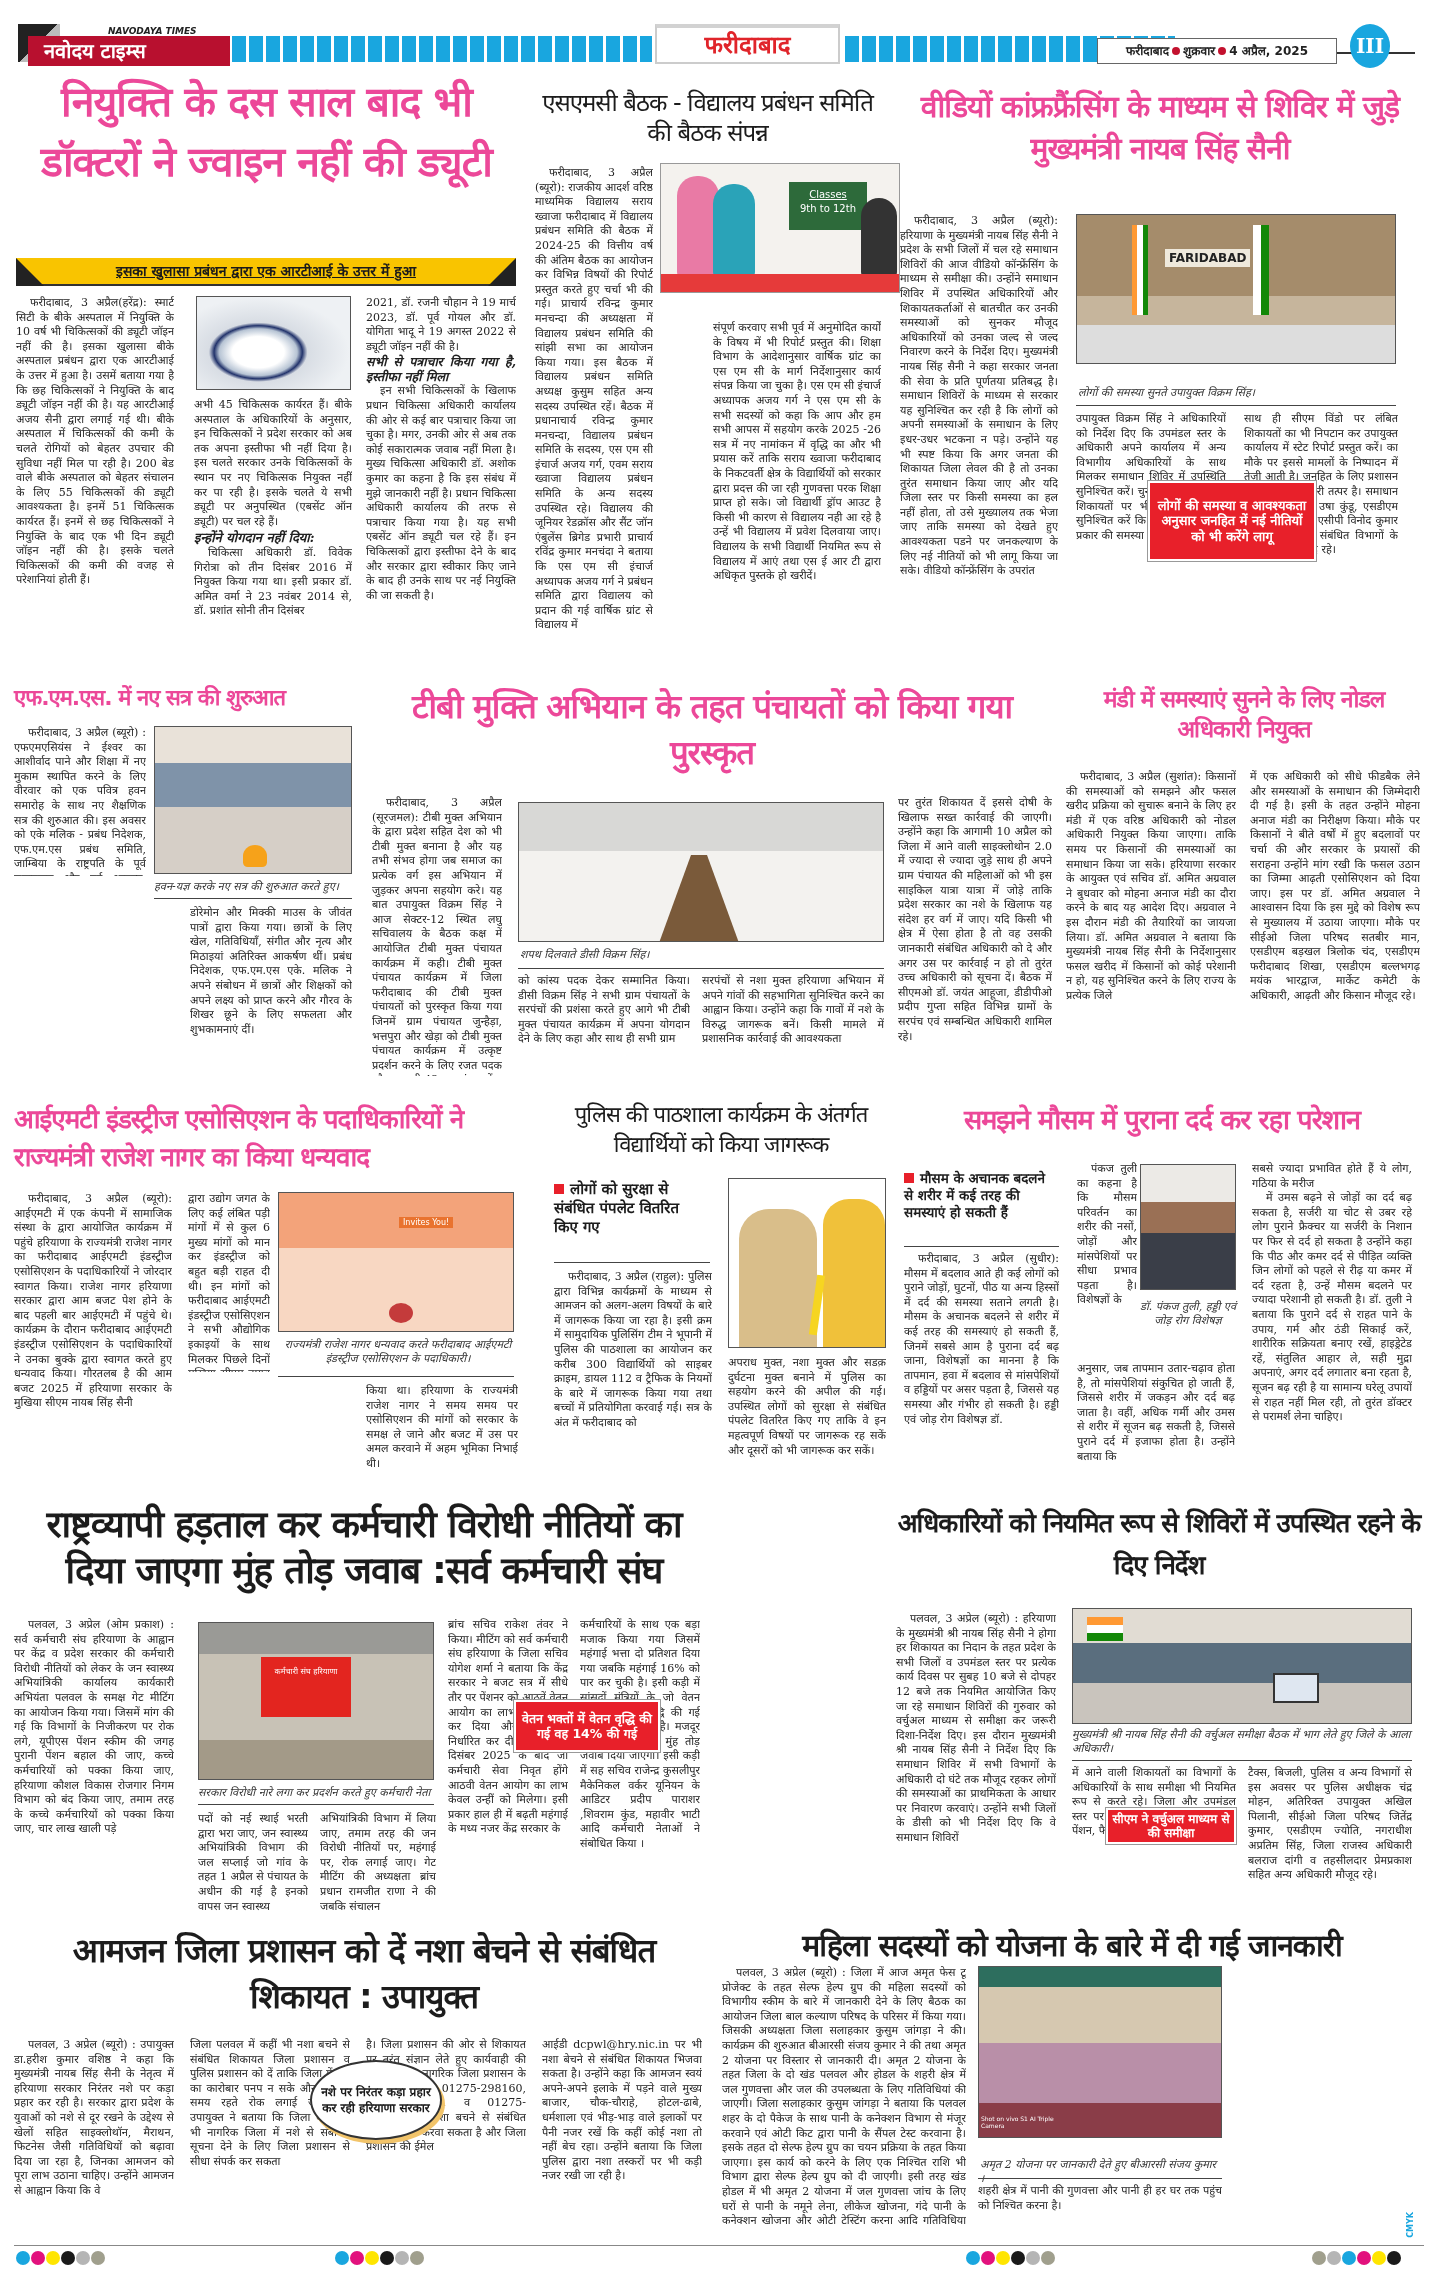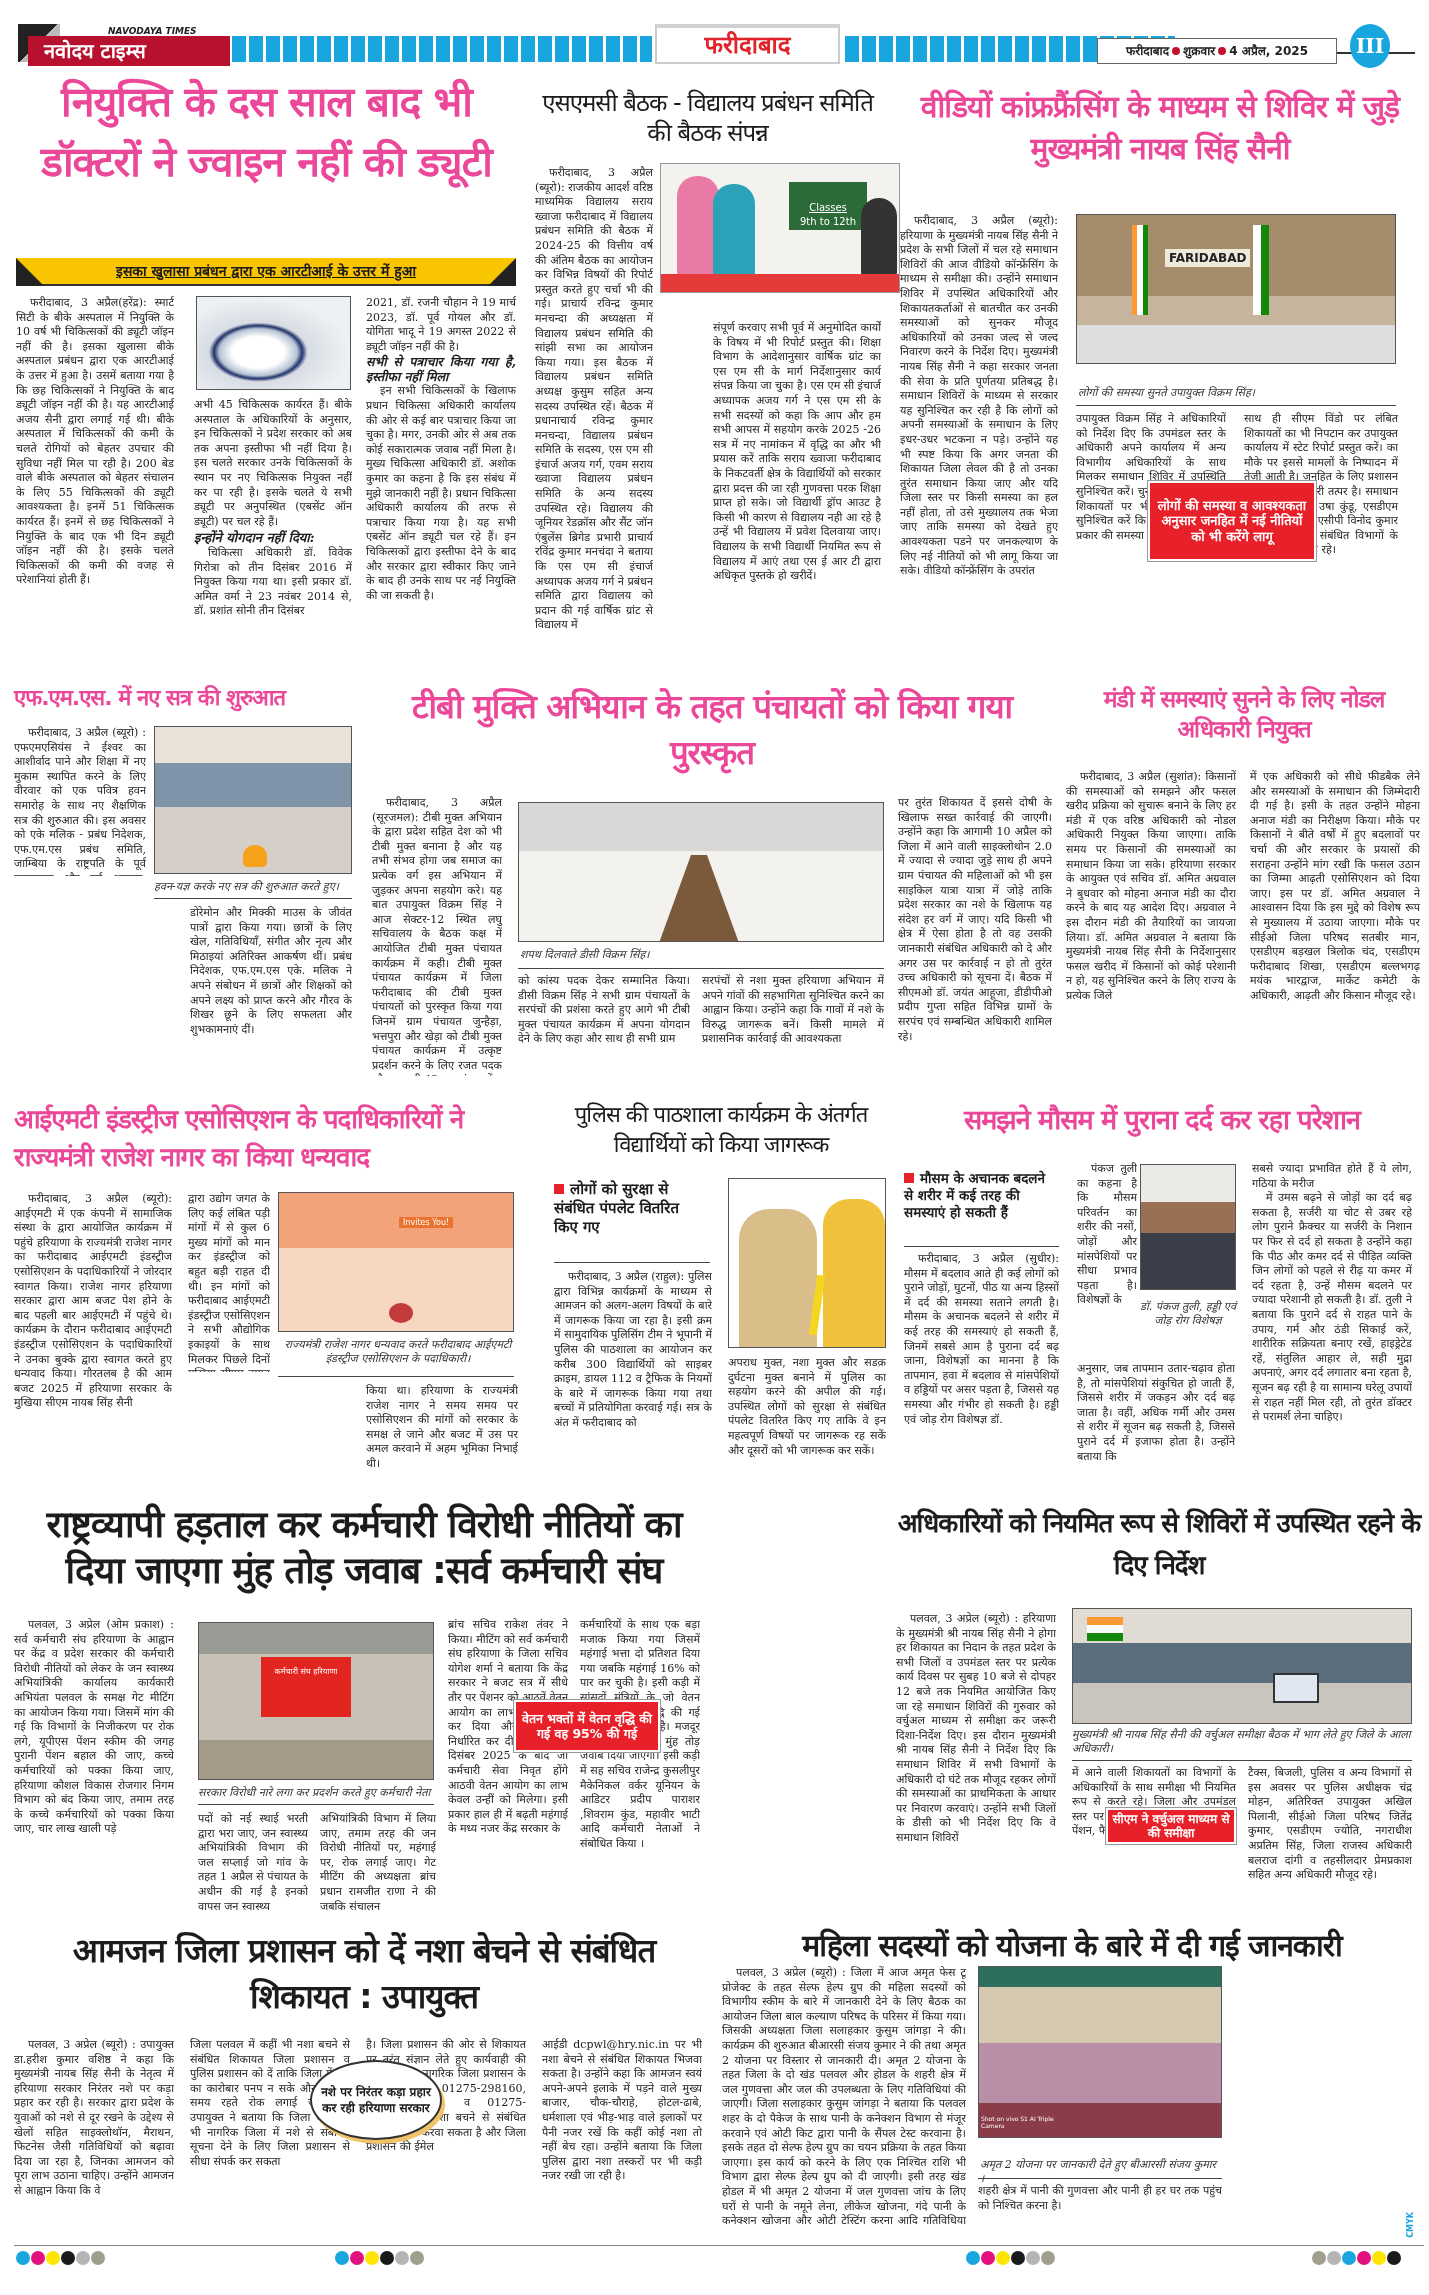--- a/index.html
+++ b/index.html
@@ -61,21 +61,21 @@
   <div class="abs body" style="left:352px;top:224px;width:150px;height:360px">
     <p style="text-indent:0">2021, डॉ. रजनी चौहान ने 19 मार्च 2023, डॉ. पूर्व गोयल और डॉ. योगिता भादू ने 19 अगस्त 2022 से ड्यूटी जॉइन नहीं की है।</p>
     <div style="font-weight:bold;font-style:italic;font-size:12.5px;line-height:15px">सभी से पत्राचार किया गया है, इस्तीफा नहीं मिला</div>
     <p>इन सभी चिकित्सकों के खिलाफ प्रधान चिकित्सा अधिकारी कार्यालय की ओर से कई बार पत्राचार किया जा चुका है। मगर, उनकी ओर से अब तक कोई सकारात्मक जवाब नहीं मिला है। मुख्य चिकित्सा अधिकारी डॉ. अशोक कुमार का कहना है कि इस संबंध में मुझे जानकारी नहीं है। प्रधान चिकित्सा अधिकारी कार्यालय की तरफ से पत्राचार किया गया है। यह सभी एबसेंट ऑन ड्यूटी चल रहे हैं। इन चिकित्सकों द्वारा इस्तीफा देने के बाद और सरकार द्वारा स्वीकार किए जाने के बाद ही उनके साथ पर नई नियुक्ति की जा सकती है।</p>
   </div>
 </div>
 
 <div class="abs" style="left:535px;top:88px;width:345px;height:590px">
   <h2 class="abs hl-light" style="left:0;top:0;width:345px;font-size:24px;line-height:30px;text-align:center">एसएमसी बैठक - विद्यालय प्रबंधन समिति की बैठक संपन्न</h2>
   <div class="abs photo" style="left:125px;top:75px;width:240px;height:130px;background:#f4f2ee;border:1px solid #999">
-    <div class="abs" style="left:128px;top:18px;width:78px;height:48px;background:#2d6a3a;color:#fff;font-family:'DejaVu Sans',sans-serif;font-size:10px;text-align:center;line-height:14px;padding-top:19px">
+    <div class="abs" style="left:128px;top:18px;width:78px;height:48px;background:#2d6a3a;color:#fff;font-family:'DejaVu Sans',sans-serif;font-size:10px;text-align:center;line-height:14px;padding-top:6px">
       <div style="text-decoration:underline">Classes</div>
       <div>9th to 12th</div>
     </div>
     <div class="abs" style="left:16px;top:12px;width:42px;height:100px;background:#e97aa5;border-radius:20px 20px 4px 4px"></div>
     <div class="abs" style="left:52px;top:20px;width:42px;height:92px;background:#2aa3b8;border-radius:20px 20px 4px 4px"></div>
     <div class="abs" style="left:200px;top:34px;width:36px;height:78px;background:#333;border-radius:18px 18px 4px 4px"></div>
     <div class="abs" style="left:0;bottom:0;width:100%;height:18px;background:#e63a3a"></div>
   </div>
   <div class="abs body" style="left:0;top:78px;width:118px;height:500px">
       <p>फरीदाबाद, 3 अप्रैल (ब्यूरो): राजकीय आदर्श वरिष्ठ माध्यमिक विद्यालय सराय ख्वाजा फरीदाबाद में विद्यालय प्रबंधन समिति की बैठक में 2024-25 की वित्तीय वर्ष की अंतिम बैठक का आयोजन कर विभिन्न विषयों की रिपोर्ट प्रस्तुत करते हुए चर्चा भी की गई। प्राचार्य रविन्द्र कुमार मनचन्दा की अध्यक्षता में विद्यालय प्रबंधन समिति की सांझी सभा का आयोजन किया गया। इस बैठक में विद्यालय प्रबंधन समिति अध्यक्ष कुसुम सहित अन्य सदस्य उपस्थित रहें। बैठक में प्रधानाचार्य रविन्द्र कुमार मनचन्दा, विद्यालय प्रबंधन समिति के सदस्य, एस एम सी इंचार्ज अजय गर्ग, एवम सराय ख्वाजा विद्यालय प्रबंधन समिति के अन्य सदस्य उपस्थित रहे। विद्यालय की जूनियर रेडक्रॉस और सैंट जॉन एंबुलेंस ब्रिगेड प्रभारी प्राचार्य रविंद्र कुमार मनचंदा ने बताया कि एस एम सी इंचार्ज अध्यापक अजय गर्ग ने प्रबंधन समिति द्वारा विद्यालय को प्रदान की गई वार्षिक ग्रांट से विद्यालय में</p>
@@ -231,21 +231,21 @@
     </div>
   <div class="abs body" style="left:306px;top:312px;width:116px;height:100px">
       <p style="text-indent:0">अभियांत्रिकी विभाग में लिया जाए, तमाम तरह की जन विरोधी नीतियों पर, महंगाई पर, रोक लगाई जाए। गेट मीटिंग की अध्यक्षता ब्रांच प्रधान रामजीत राणा ने की जबकि संचालन</p>
     </div>
   <div class="abs body" style="left:434px;top:118px;width:120px;height:290px">
       <p style="text-indent:0">ब्रांच सचिव राकेश तंवर ने किया। मीटिंग को सर्व कर्मचारी संघ हरियाणा के जिला सचिव योगेश शर्मा ने बताया कि केंद्र सरकार ने बजट सत्र में सीधे तौर पर पेंशनर को आठवें वेतन आयोग का लाभ देने से मना कर दिया और तिथि भी निर्धारित कर दी गई की 31 दिसंबर 2025 के बाद जो कर्मचारी सेवा निवृत होंगे आठवी वेतन आयोग का लाभ केवल उन्हीं को मिलेगा। इसी प्रकार हाल ही में बढ़ती महंगाई के मध्य नजर केंद्र सरकार के</p>
     </div>
   <div class="abs body" style="left:566px;top:118px;width:120px;height:290px">
       <p style="text-indent:0">कर्मचारियों के साथ एक बड़ा मजाक किया गया जिसमें महंगाई भत्ता दो प्रतिशत दिया गया जबकि महंगाई 16% को पार कर चुकी है। इसी कड़ी में सांसदों मंत्रियों के जो वेतन भक्तों में वेतन वृद्धि की गई वह 24% की गई है। मजदूर विरोधी नीतियों का मुंह तोड़ जवाब दिया जाएगा। इसी कड़ी में सह सचिव राजेन्द्र कुसलीपुर मैकेनिकल वर्कर यूनियन के आडिटर प्रदीप पाराशर ,शिवराम कुंड, महावीर भाटी आदि कर्मचारी नेताओं ने संबोधित किया ।</p>
     </div>
-  <div class="abs callout" style="left:500px;top:200px;width:146px;height:52px;font-size:12.5px">वेतन भक्तों में वेतन वृद्धि की गई वह 95% की गई</div>
+  <div class="abs callout" style="left:500px;top:200px;width:146px;height:52px;font-size:12.5px">वेतन भक्तों में वेतन वृद्धि की गई वह 14% की गई</div>
 </div>
 
 <div class="abs" style="left:896px;top:1500px;width:526px;height:420px">
   <h2 class="abs hl-light" style="left:0;top:2px;width:526px;font-size:26px;line-height:42px;text-align:center;font-weight:bold">अधिकारियों को नियमित रूप से शिविरों में उपस्थित रहने के दिए निर्देश</h2>
   <div class="abs body" style="left:0;top:112px;width:160px;height:296px">
       <p>पलवल, 3 अप्रेल (ब्यूरो) : हरियाणा के मुख्यमंत्री श्री नायब सिंह सैनी ने होगा हर शिकायत का निदान के तहत प्रदेश के सभी जिलों व उपमंडल स्तर पर प्रत्येक कार्य दिवस पर सुबह 10 बजे से दोपहर 12 बजे तक नियमित आयोजित किए जा रहे समाधान शिविरों की गुरुवार को वर्चुअल माध्यम से समीक्षा कर जरूरी दिशा-निर्देश दिए। इस दौरान मुख्यमंत्री श्री नायब सिंह सैनी ने निर्देश दिए कि समाधान शिविर में सभी विभागों के अधिकारी दो घंटे तक मौजूद रहकर लोगों की समस्याओं का प्राथमिकता के आधार पर निवारण करवाएं। उन्होंने सभी जिलों के डीसी को भी निर्देश दिए कि वे समाधान शिविरों</p>
     </div>
   <div class="abs photo" style="left:176px;top:108px;width:340px;height:116px;background:linear-gradient(180deg,#e1dcd3 0 30%,#5a6e7e 30% 65%,#c9c4bd 65% 100%)">
     <div class="abs" style="left:14px;top:8px;width:36px;height:24px;background:linear-gradient(180deg,#ff9933 33%,#fff 33% 66%,#138808 66%)"></div>
     <div class="abs" style="left:200px;top:64px;width:46px;height:30px;background:#dfe7f1;border:2px solid #333"></div>

